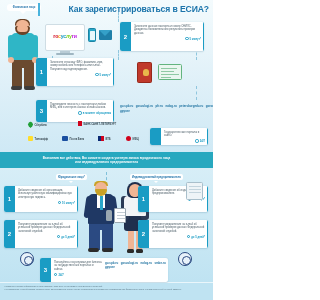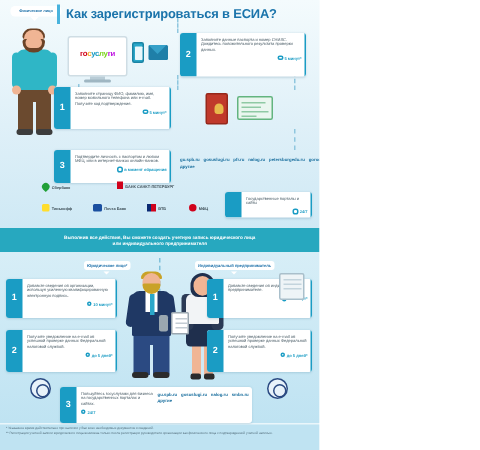--- a/index.html
+++ b/index.html
@@ -27,20 +27,21 @@
   }
   .bubble-small::after {
     content: ""; position: absolute; left: 13px; bottom: -3px;
     border-left: 3px solid transparent; border-right: 3px solid transparent;
     border-top: 3px solid #ffffff;
   }
   .title {
     position: absolute; left: 44px; top: 4px; right: 4px;
     font-size: 8.6px; font-weight: bold; color: #1b74ab;
     letter-spacing: -0.1px;
+    text-align: right;
   }
   .title-rule {
     position: absolute; left: 38px; top: 3px;
     width: 2px; height: 13px; background: #49b3dd;
   }
 
   
   .person { position: absolute; left: 6px; top: 20px; width: 34px; height: 70px; }
   .p-head { position: absolute; left: 10px; top: 0; width: 13px; height: 14px;
     background: #f0b594; border-radius: 6px 6px 7px 7px; }

